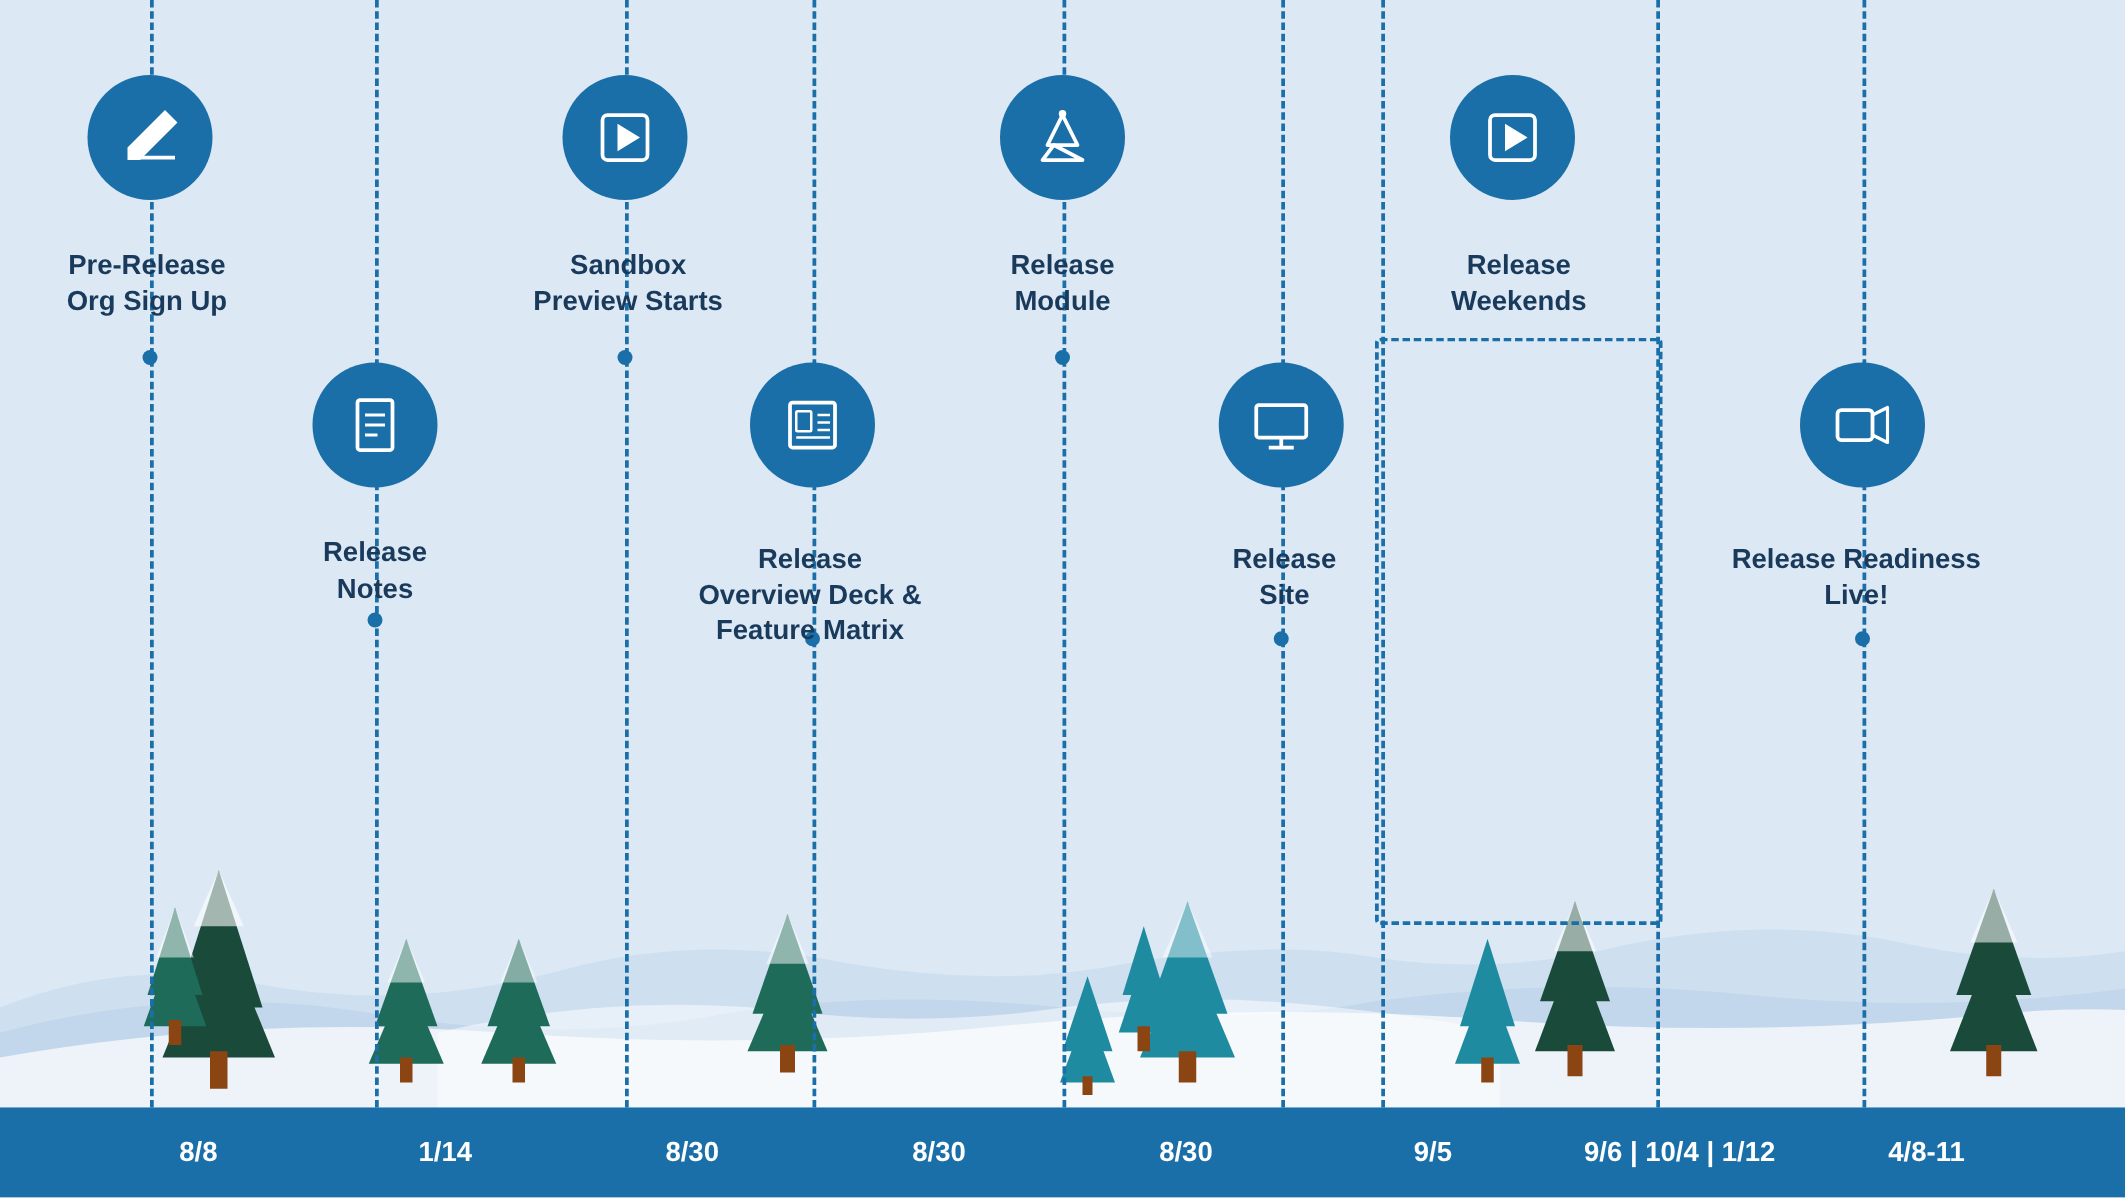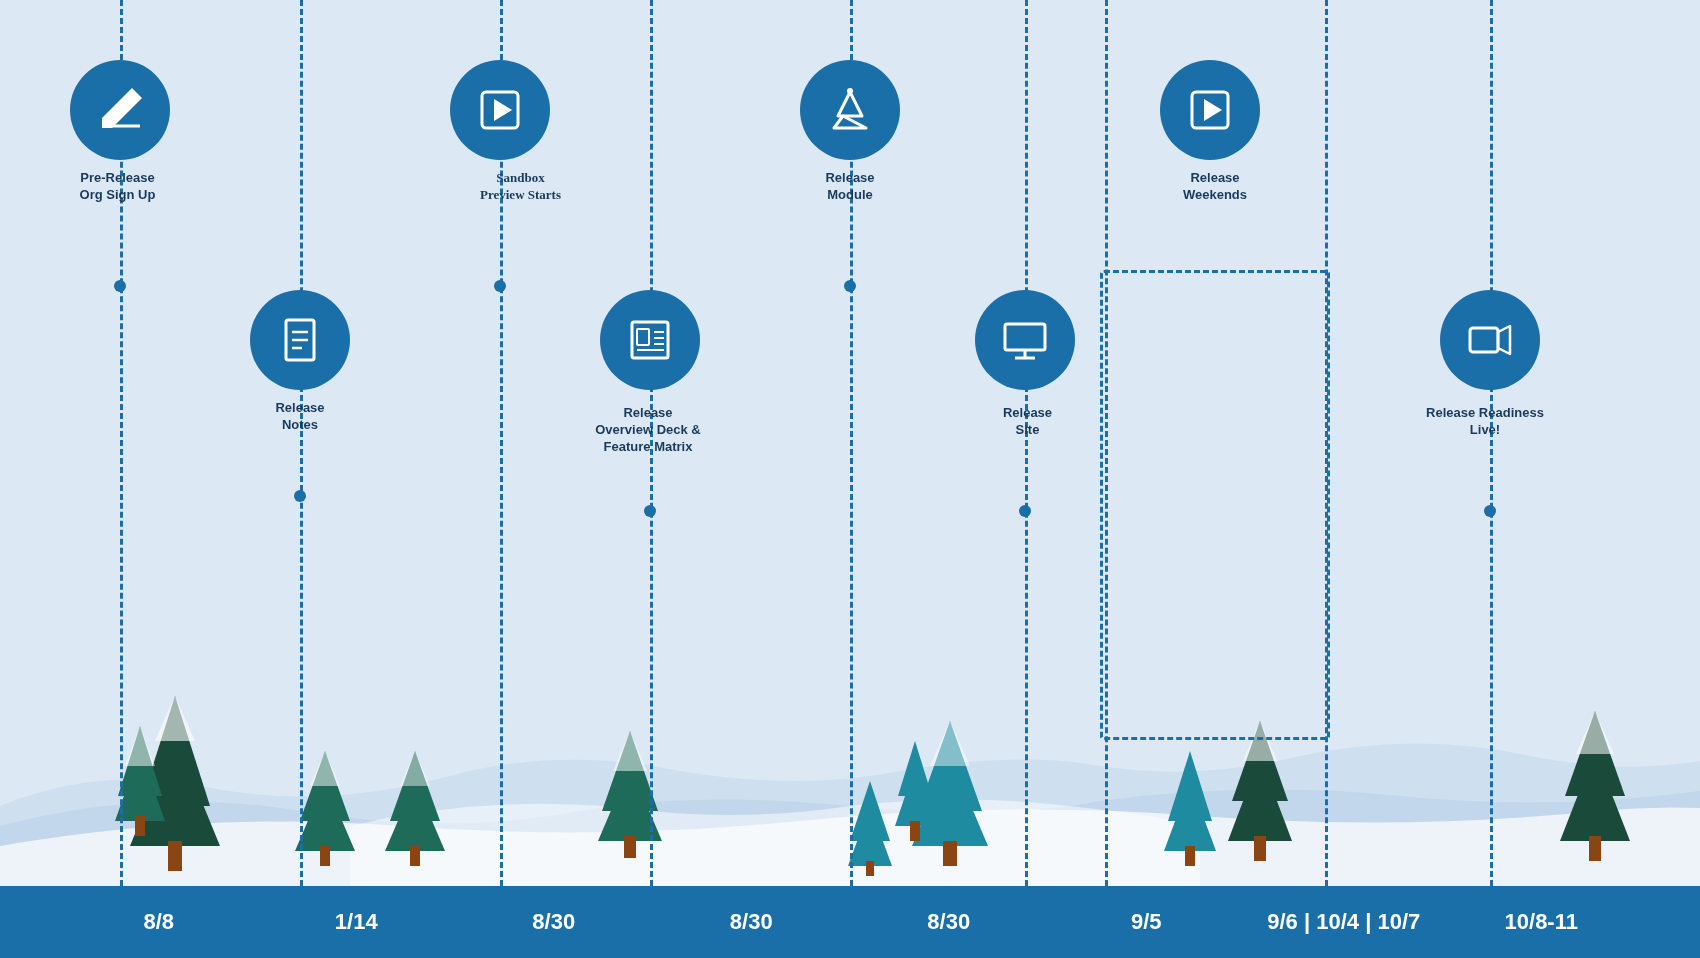--- a/index.html
+++ b/index.html
@@ -70,24 +70,25 @@
     .icon-circle svg {
       width: 52px;
       height: 52px;
       fill: white;
     }
 
     
     .event-label {
       position: absolute;
       color: #1a3a5c;
-      font-size: 13px;
+      font-size: 22px;
       font-weight: bold;
       text-align: center;
       line-height: 1.3;
+      margin-top: 28px;
     }
 
     
     .line-dot {
       position: absolute;
       width: 12px;
       height: 12px;
       background: #1a6fa8;
       border-radius: 50%;
       transform: translateX(-50%);
@@ -229,21 +230,21 @@
     </svg>
   </div>
   <div class="event-label" style="left:30px; top:170px; width:175px;">Pre-Release<br>Org Sign Up</div>
 
   <div class="icon-circle" style="left:450px; top:60px;">
     <svg viewBox="0 0 52 52">
       <rect x="8" y="8" width="36" height="36" rx="4" fill="none" stroke="white" stroke-width="3"></rect>
       <polygon points="20,15 20,37 38,26" fill="white"></polygon>
     </svg>
   </div>
-  <div class="event-label" style="left:428px; top:170px; width:185px;font-family:Liberation Serif, serif;">Sandbox<br>Preview Starts</div>
+  <div class="event-label" style="left:410px; top:170px; width:185px;">Sandbox<br>Preview Starts</div>
 
   <div class="icon-circle" style="left:800px; top:60px;">
     <svg viewBox="0 0 52 52">
 
       <path d="M26 8 L14 32 L38 32 Z" fill="none" stroke="white" stroke-width="3" stroke-linejoin="round"></path>
       <path d="M19 32 L10 44 L42 44 Z" fill="none" stroke="white" stroke-width="3" stroke-linejoin="round"></path>
       <path d="M26 8 L33 22" stroke="white" stroke-width="2"></path>
       <circle cx="26" cy="7" r="3" fill="white"></circle>
     </svg>
   </div>
@@ -296,17 +297,17 @@
   </div>
   <div class="event-label" style="left:1380px; top:405px; width:210px;">Release Readiness<br>Live!</div>
 
   <div class="timeline-bar">
     <div class="timeline-date">8/8</div>
     <div class="timeline-date">1/14</div>
     <div class="timeline-date">8/30</div>
     <div class="timeline-date">8/30</div>
     <div class="timeline-date">8/30</div>
     <div class="timeline-date">9/5</div>
-    <div class="timeline-date">9/6 | 10/4 | 10/7</div>
-    <div class="timeline-date">10/8-11</div>
+    <div class="timeline-date">9/6 | 10/4 | 1/12</div>
+    <div class="timeline-date">4/8-11</div>
   </div>
 
 </div>
 
 </body></html>

